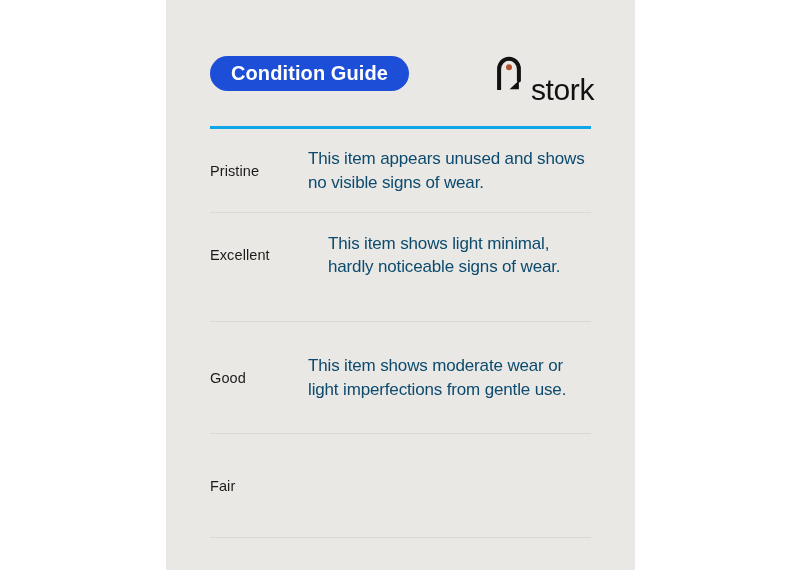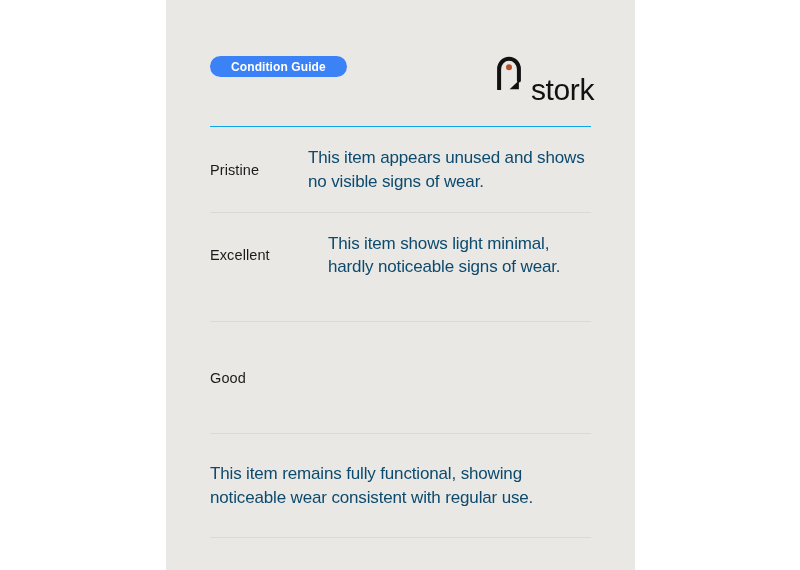--- a/index.html
+++ b/index.html
@@ -39,29 +39,29 @@
     left: 0;
     top: 0;
     width: 469px;
     height: 126px;
   }
 
   .badge {
     position: absolute;
     left: 44px;
     top: 56px;
-    height: 21px;
+    height: 35px;
     padding: 0 21px;
     display: flex;
     align-items: center;
     justify-content: center;
-    background: #3b82f6;
+    background: #1d4ed8;
     color: #ffffff;
     border-radius: 999px;
-    font-size: 12px;
+    font-size: 20px;
     font-weight: bold;
     letter-spacing: 0.1px;
     white-space: nowrap;
     box-sizing: border-box;
   }
 
   .brand {
     position: absolute;
     right: 41px;
     top: 54px;
@@ -96,21 +96,21 @@
     width: 381px;
   }
 
   .guide-row {
     display: flex;
     align-items: flex-start;
     border-top: 1px solid #dbd9d3;
     box-sizing: border-box;
   }
   .guide-table .guide-row:first-child {
-    border-top: 1px solid #0ea5e9;
+    border-top: 3px solid #0ea5e9;
   }
 
   .row-pristine  { height: 86px; }
   .row-excellent { height: 85px; gap: 20px; }
   .row-good      { height: 112px; margin-top: 24px; }
   .row-fair      { height: 104px; }
 
   .guide-row .cell-label {
     width: 98px;
     flex: 0 0 98px;
@@ -171,24 +171,25 @@
         <div class="cell-desc">This item appears unused and shows no visible signs of wear.</div>
       </div>
 
       <div class="guide-row row-excellent">
         <div class="cell-label">Excellent</div>
         <div class="cell-desc">This item shows light minimal, hardly noticeable signs of wear.</div>
       </div>
 
       <div class="guide-row row-good">
         <div class="cell-label">Good</div>
+        <div class="cell-desc">This item shows moderate wear or light imperfections from gentle use.</div>
       </div>
 
       <div class="guide-row row-fair">
-        <div class="cell-desc">This item remains fully functional, showing noticeable wear consistent with regular use.</div>
+        <div class="cell-label">Fair</div>
       </div>
 
       <div class="table-end-rule"></div>
 
     </div>
 
   </div>
 
 </div>
 

